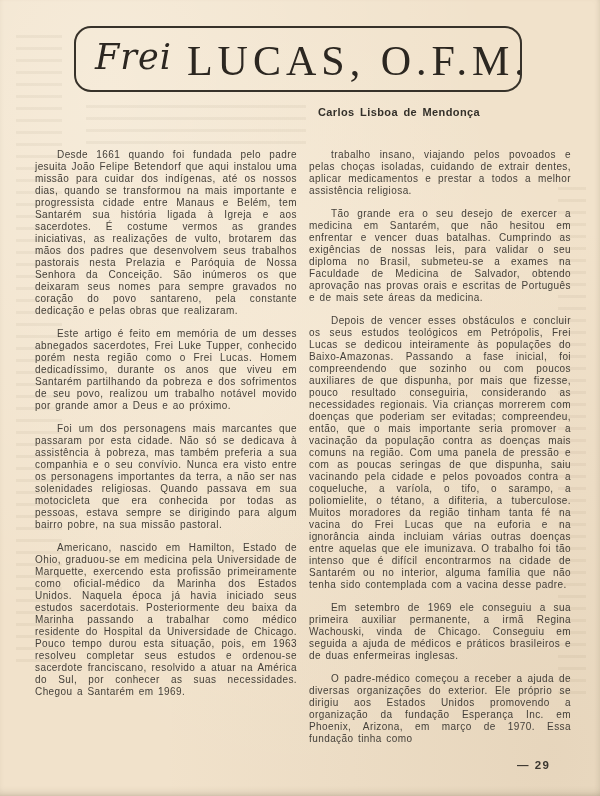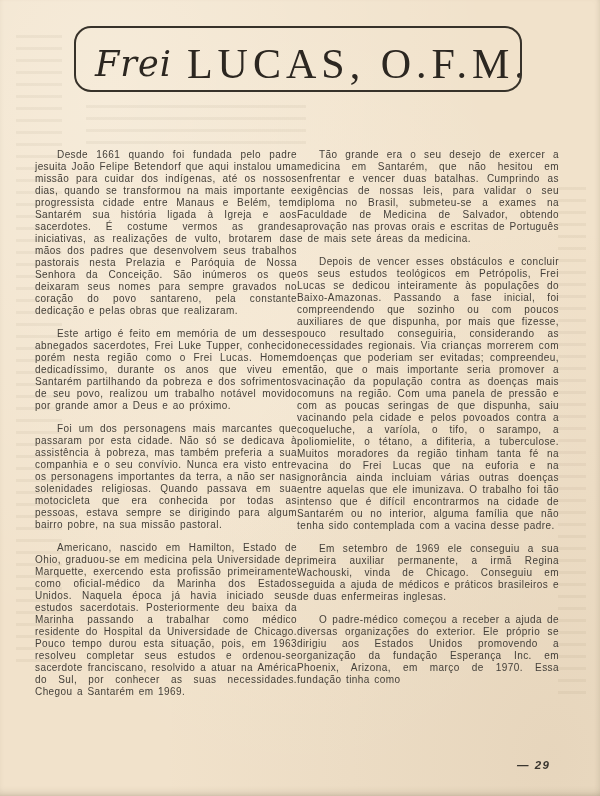--- a/index.html
+++ b/index.html
@@ -22,75 +22,77 @@
       rgba(0,0,0,0) 0 7px, rgba(95,75,45,0.055) 7px 10px, rgba(0,0,0,0) 10px 12px);
     filter:blur(0.7px);
   }
   .bleed.b1{left:16px;top:28px;width:46px;height:640px;}
   .bleed.b2{left:86px;top:98px;width:220px;height:46px;}
   .bleed.b3{left:558px;top:180px;width:28px;height:520px;}
 
   .title-box{
     position:absolute;left:74px;top:26px;width:448px;height:66px;box-sizing:border-box;
     border:2.5px solid #37322a;border-radius:17px;
-    display:flex;align-items:center;padding:9px 18px 0 19px;
+    display:flex;align-items:flex-start;padding:9px 18px 0 19px;
     color:#2c2721;white-space:nowrap;overflow:hidden;
   }
   .title-prefix{
     font-family:"DejaVu Serif", serif;font-style:italic;
     font-size:35px;letter-spacing:1px;
   }
   .title-main{
     font-family:"Liberation Serif", serif;
     font-size:42px;letter-spacing:5px;margin-left:15px;
   }
   .byline{
     position:absolute;left:318px;top:106px;
     font-size:11px;font-weight:bold;letter-spacing:0.4px;word-spacing:2px;
     color:#33302a;
   }
   .columns{
     position:absolute;left:35px;top:149px;width:536px;
-    display:flex;
+    display:flex;gap:12px;
   }
   .col{
     width:262px;box-sizing:border-box;
     font-size:10px;line-height:12px;text-align:justify;
     letter-spacing:0.042em;word-spacing:0.13em;
   }
   .col p{margin:0 0 11px 0;text-indent:22px;}
   .col p:last-child{margin-bottom:0;}
   .page-num{
     position:absolute;left:517px;top:759px;
-    font-size:11.5px;font-weight:bold;letter-spacing:1.5px;color:#3a362f;font-style:italic;
+    font-size:11.5px;font-weight:bold;letter-spacing:1.5px;color:#3a362f;
   }
 </style>
 </head>
 <body>
 
 <div class="page">
 
   <div class="bleed b1"></div>
   <div class="bleed b2"></div>
   <div class="bleed b3"></div>
 
   <div class="title-box">
     <span class="title-prefix">Frei</span>
     <span class="title-main">LUCAS, O.F.M.</span>
   </div>
 
+  <div class="byline">Carlos Lisboa de Mendonça</div>
 
   <div class="columns">
     <div class="col">
       <p>Desde 1661 quando foi fundada pelo padre jesuita João Felipe Betendorf que aqui instalou uma missão para cuidar dos indígenas, até os nossos dias, quando se transformou na mais importante e progressista cidade entre Manaus e Belém, tem Santarém sua história ligada à Igreja e aos sacerdotes. É costume vermos as grandes iniciativas, as realizações de vulto, brotarem das mãos dos padres que desenvolvem seus trabalhos pastorais nesta Prelazia e Paróquia de Nossa Senhora da Conceição. São inúmeros os que deixaram seus nomes para sempre gravados no coração do povo santareno, pela constante dedicação e pelas obras que realizaram.</p>
       <p>Este artigo é feito em memória de um desses abnegados sacerdotes, Frei Luke Tupper, conhecido porém nesta região como o Frei Lucas. Homem dedicadíssimo, durante os anos que viveu em Santarém partilhando da pobreza e dos sofrimentos de seu povo, realizou um trabalho notável movido por grande amor a Deus e ao próximo.</p>
       <p>Foi um dos personagens mais marcantes que passaram por esta cidade. Não só se dedicava à assistência à pobreza, mas também preferia a sua companhia e o seu convívio. Nunca era visto entre os personagens importantes da terra, a não ser nas solenidades religiosas. Quando passava em sua motocicleta que era conhecida por todas as pessoas, estava sempre se dirigindo para algum bairro pobre, na sua missão pastoral.</p>
       <p>Americano, nascido em Hamilton, Estado de Ohio, graduou-se em medicina pela Universidade de Marquette, exercendo esta profissão primeiramente como oficial-médico da Marinha dos Estados Unidos. Naquela época já havia iniciado seus estudos sacerdotais. Posteriormente deu baixa da Marinha passando a trabalhar como médico residente do Hospital da Universidade de Chicago. Pouco tempo durou esta situação, pois, em 1963 resolveu completar seus estudos e ordenou-se sacerdote franciscano, resolvido a atuar na América do Sul, por conhecer as suas necessidades. Chegou a Santarém em 1969.</p>
     </div>
     <div class="col">
+      <p>trabalho insano, viajando pelos povoados e pelas choças isoladas, cuidando de extrair dentes, aplicar medicamentos e prestar a todos a melhor assistência religiosa.</p>
       <p>Tão grande era o seu desejo de exercer a medicina em Santarém, que não hesitou em enfrentar e vencer duas batalhas. Cumprindo as exigências de nossas leis, para validar o seu diploma no Brasil, submeteu-se a exames na Faculdade de Medicina de Salvador, obtendo aprovação nas provas orais e escritas de Português e de mais sete áreas da medicina.</p>
       <p>Depois de vencer esses obstáculos e concluir os seus estudos teológicos em Petrópolis, Frei Lucas se dedicou inteiramente às populações do Baixo-Amazonas. Passando a fase inicial, foi compreendendo que sozinho ou com poucos auxiliares de que dispunha, por mais que fizesse, pouco resultado conseguiria, considerando as necessidades regionais. Via crianças morrerem com doenças que poderiam ser evitadas; compreendeu, então, que o mais importante seria promover a vacinação da população contra as doenças mais comuns na região. Com uma panela de pressão e com as poucas seringas de que dispunha, saiu vacinando pela cidade e pelos povoados contra a coqueluche, a varíola, o tifo, o sarampo, a poliomielite, o tétano, a difiteria, a tuberculose. Muitos moradores da região tinham tanta fé na vacina do Frei Lucas que na euforia e na ignorância ainda incluiam várias outras doenças entre aquelas que ele imunizava. O trabalho foi tão intenso que é difícil encontrarmos na cidade de Santarém ou no interior, alguma família que não tenha sido contemplada com a vacina desse padre.</p>
       <p>Em setembro de 1969 ele conseguiu a sua primeira auxiliar permanente, a irmã Regina Wachouski, vinda de Chicago. Conseguiu em seguida a ajuda de médicos e práticos brasileiros e de duas enfermeiras inglesas.</p>
       <p>O padre-médico começou a receber a ajuda de diversas organizações do exterior. Ele próprio se dirigiu aos Estados Unidos promovendo a organização da fundação Esperança Inc. em Phoenix, Arizona, em março de 1970. Essa fundação tinha como</p>
     </div>
   </div>
 
   <div class="page-num">— 29</div>
 
 </div>

